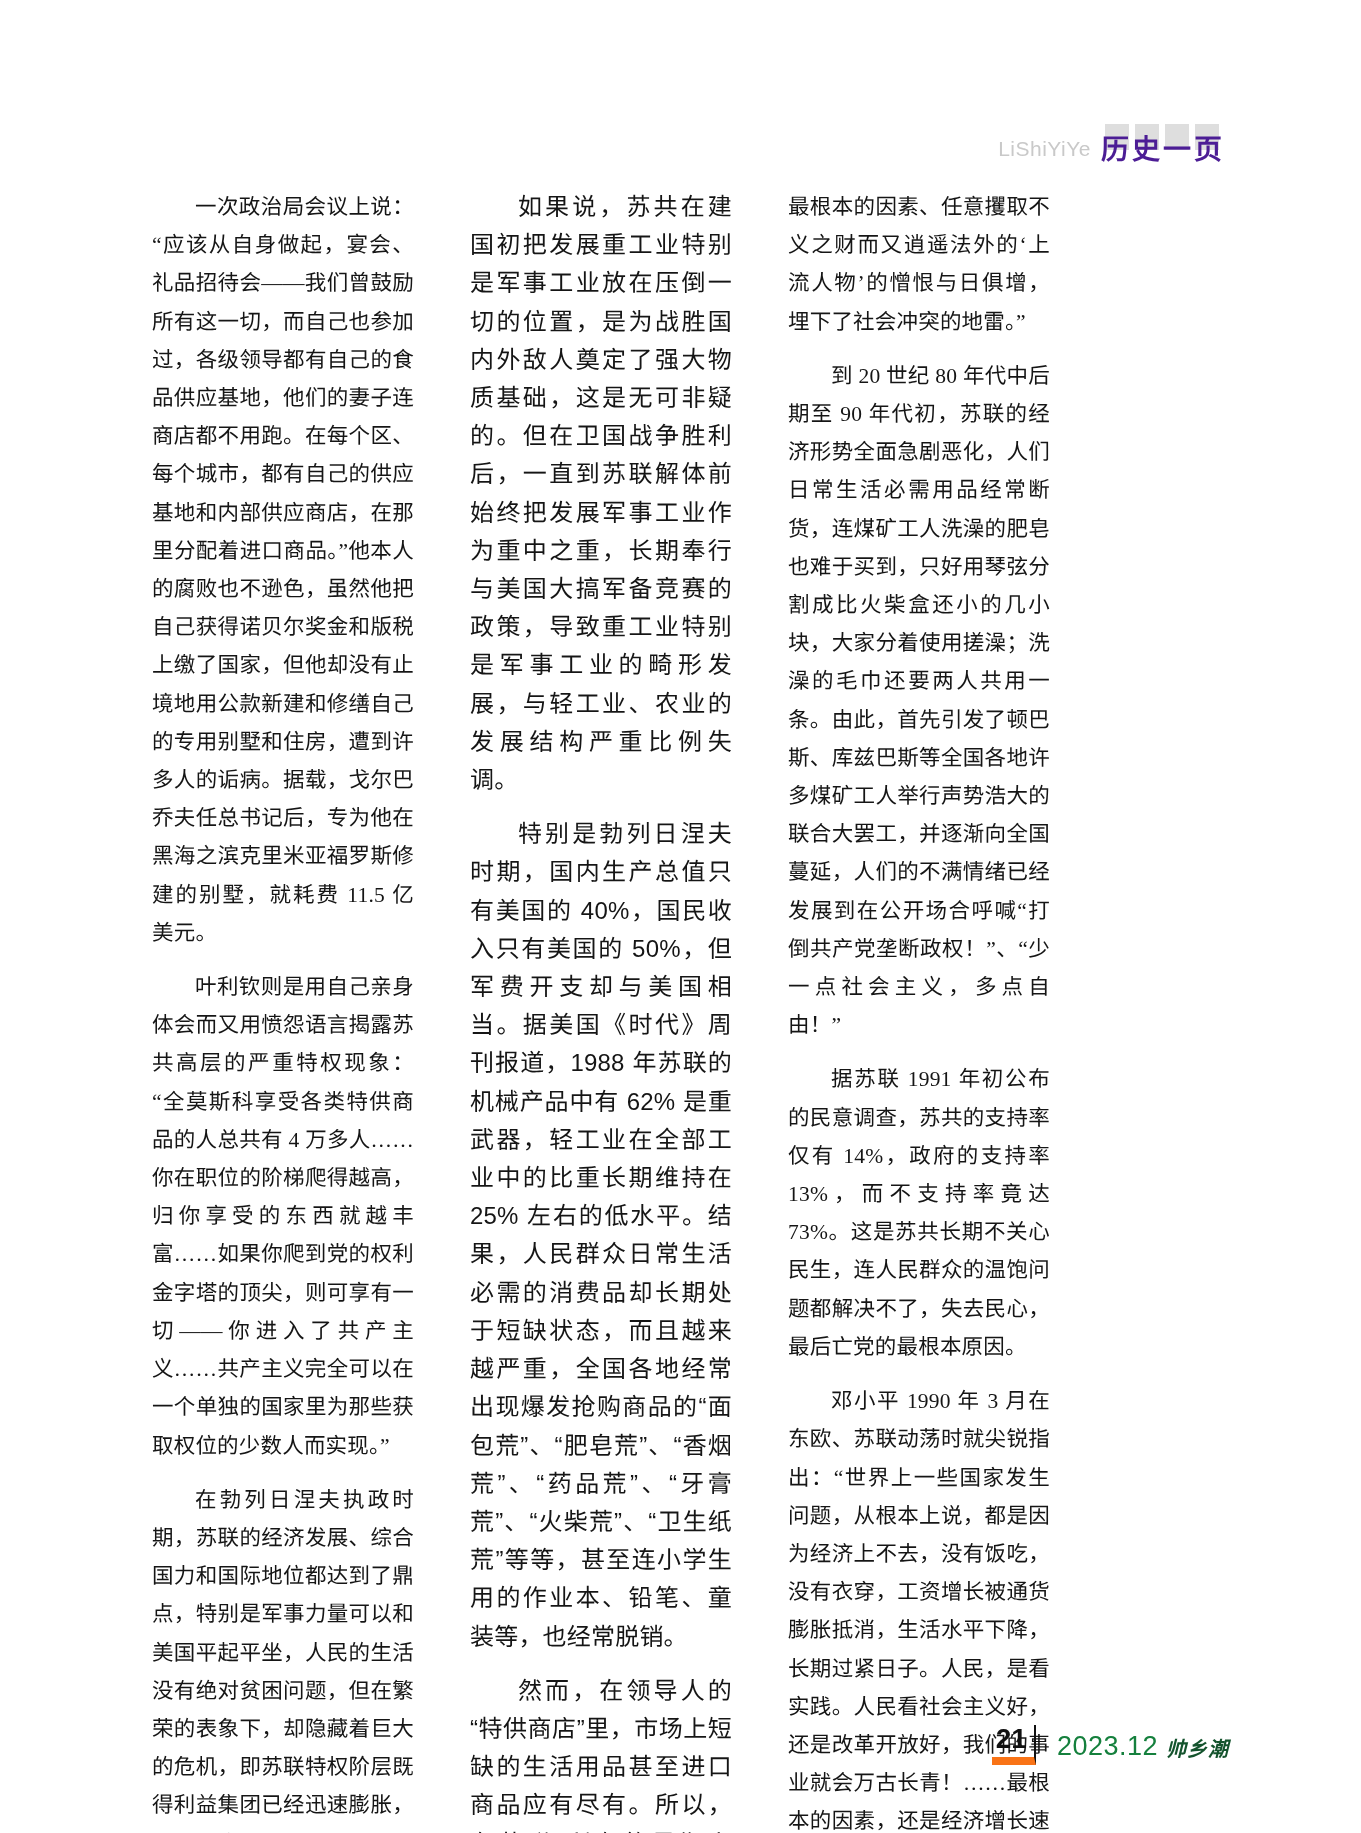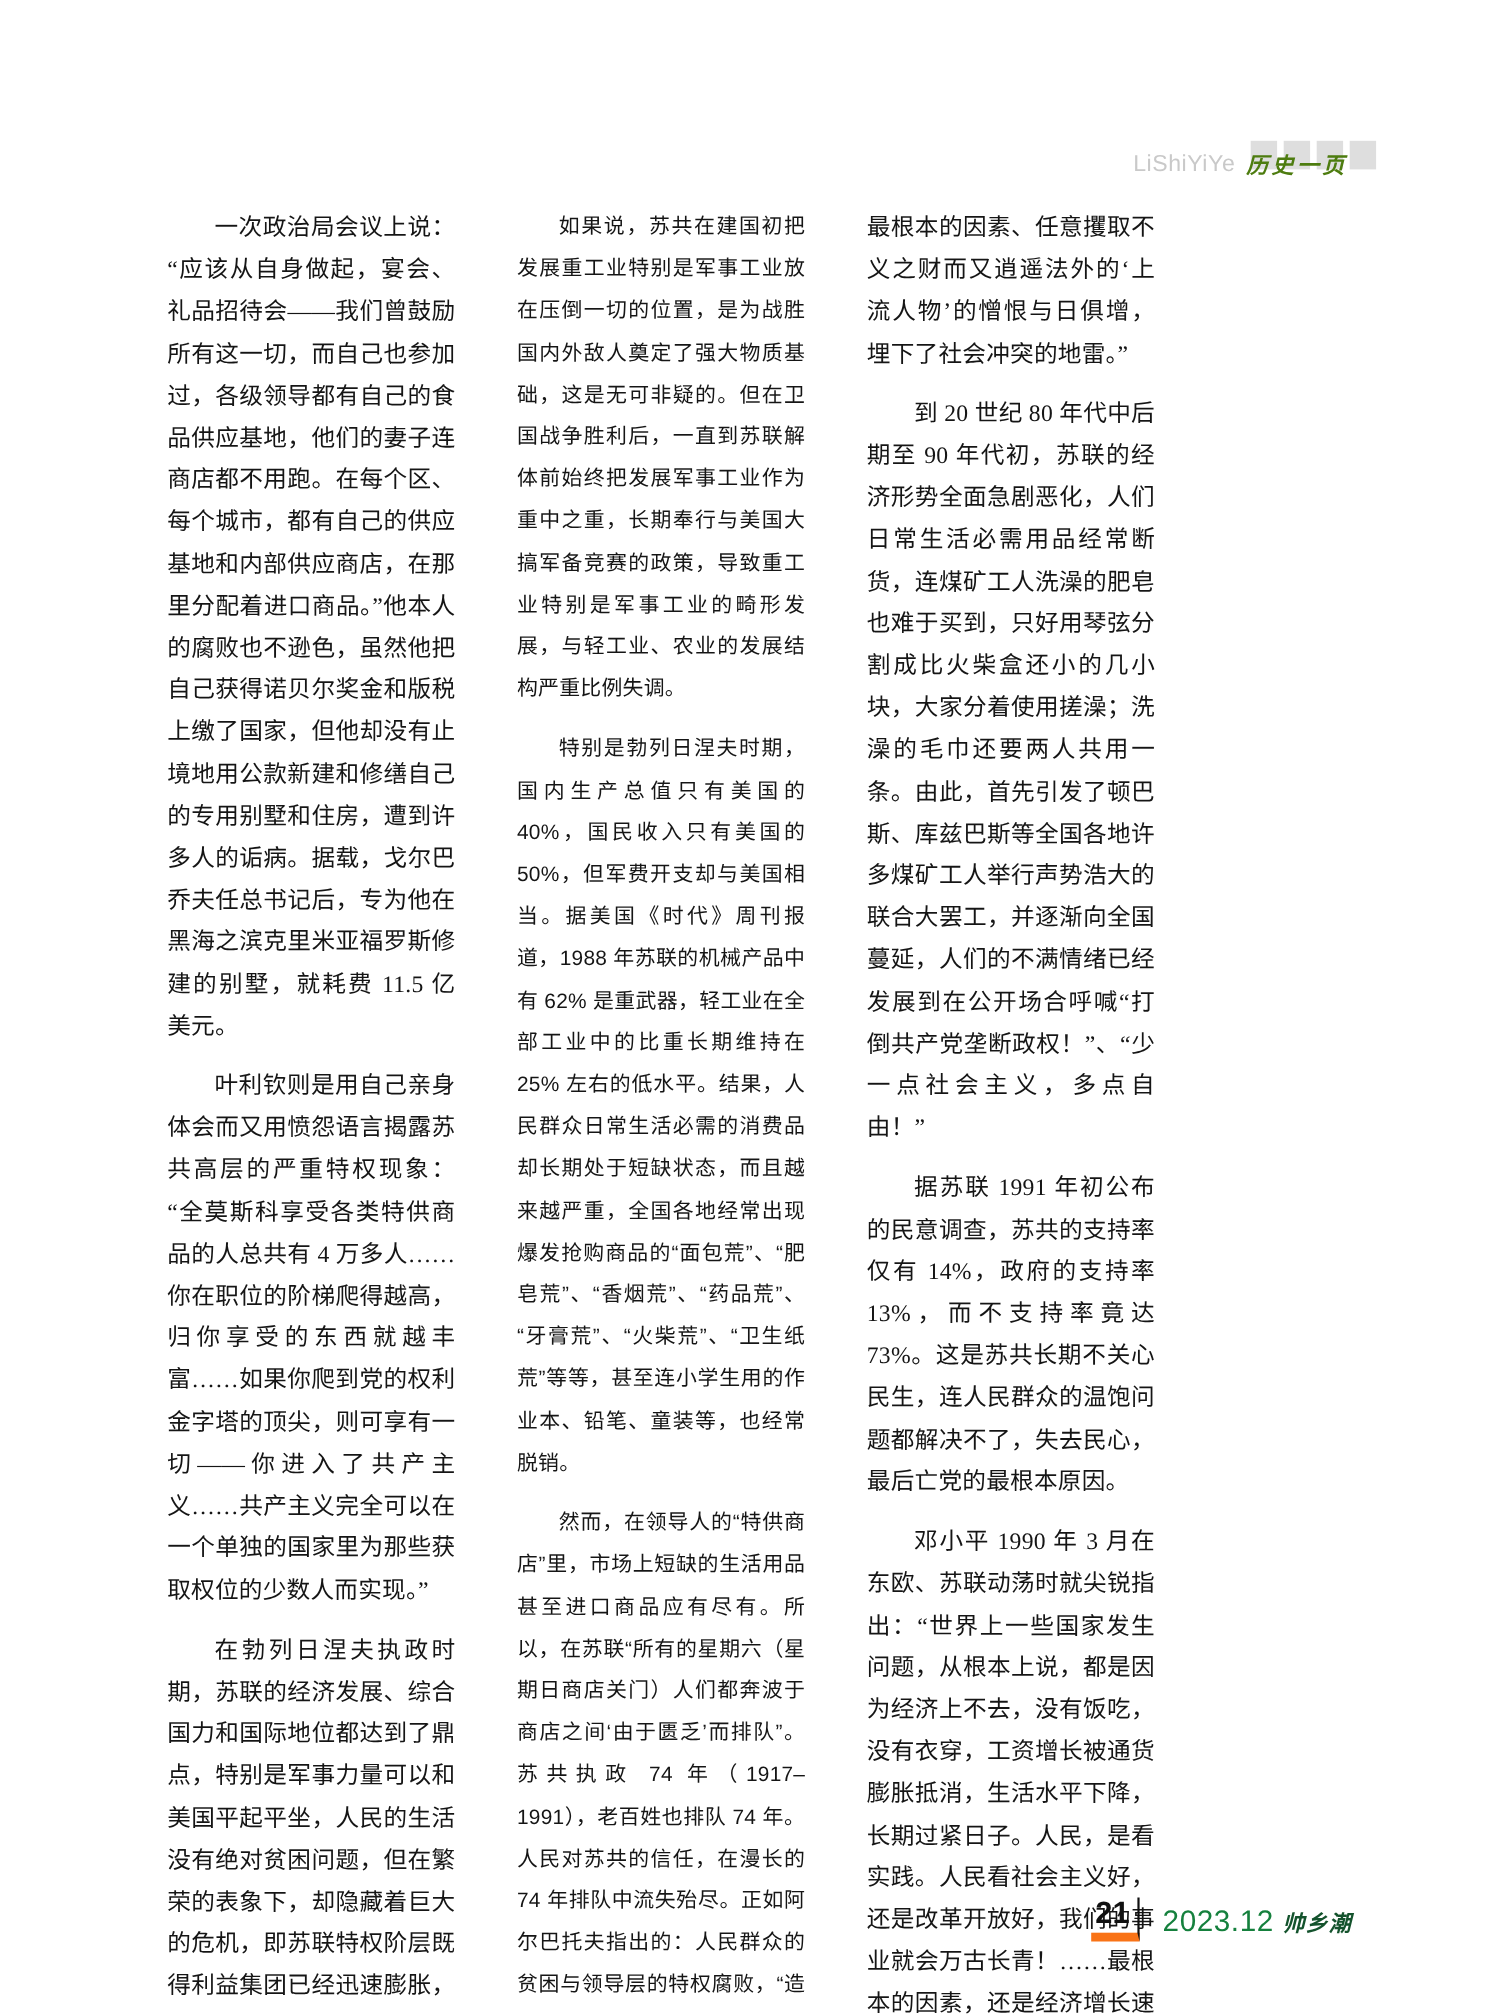--- a/index.html
+++ b/index.html
@@ -55,24 +55,23 @@
     display: block;
     width: 24px;
     height: 26px;
     background: #dedede;
   }
   .run-head-cn-text {
     position: relative;
     z-index: 1;
     font-family: "DejaVu Serif", "Liberation Serif", serif;
     font-weight: bold;
-    font-style: italic;
-    font-size: 20px;
+    font-size: 28px;
     letter-spacing: 3px;
-    color: #4d7c0f;
+    color: #4c1d95;
   }
 
   
   .columns {
     position: absolute;
     left: 136px;
     top: 172px;
     width: 1090px;
     height: 1490px;
     display: flex;
@@ -95,21 +94,21 @@
     margin: 16px;
     font-size: 21.5px;
     line-height: 38.2px;
     color: #151515;
     text-align: justify;
     text-justify: inter-ideograph;
     text-indent: 2em;
     letter-spacing: 0.2px;
   }
   .col-2 p.para {
-    font-size: 19px;
+    font-size: 24px;
     line-height: 38.2px;
   }
   p.para.no-indent { text-indent: 0; }
 
   h2.sec-head {
     margin: 0 0 4px 0;
     font-family: "Liberation Sans", "DejaVu Sans", sans-serif;
     font-weight: bold;
     font-size: 22px;
     line-height: 38.2px;

